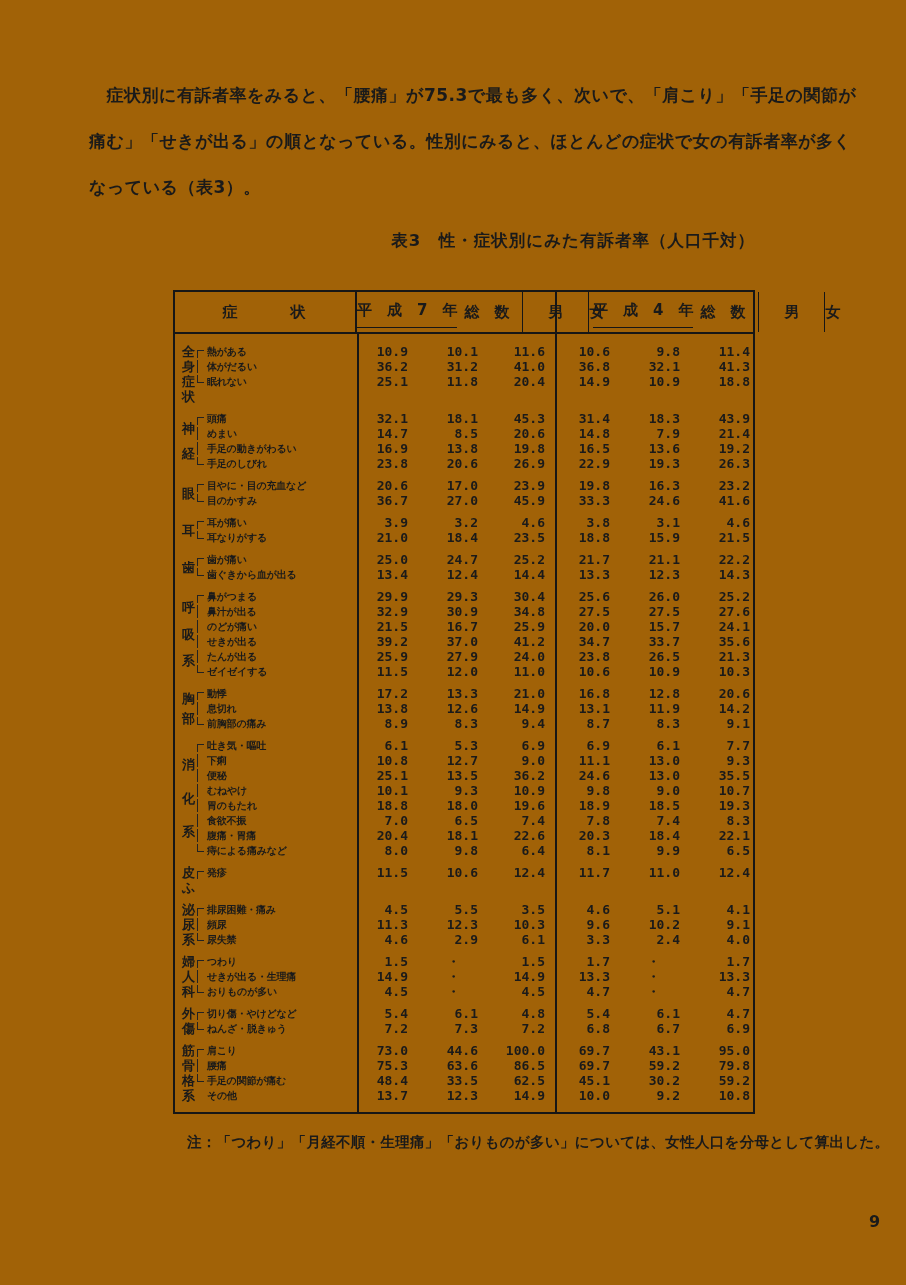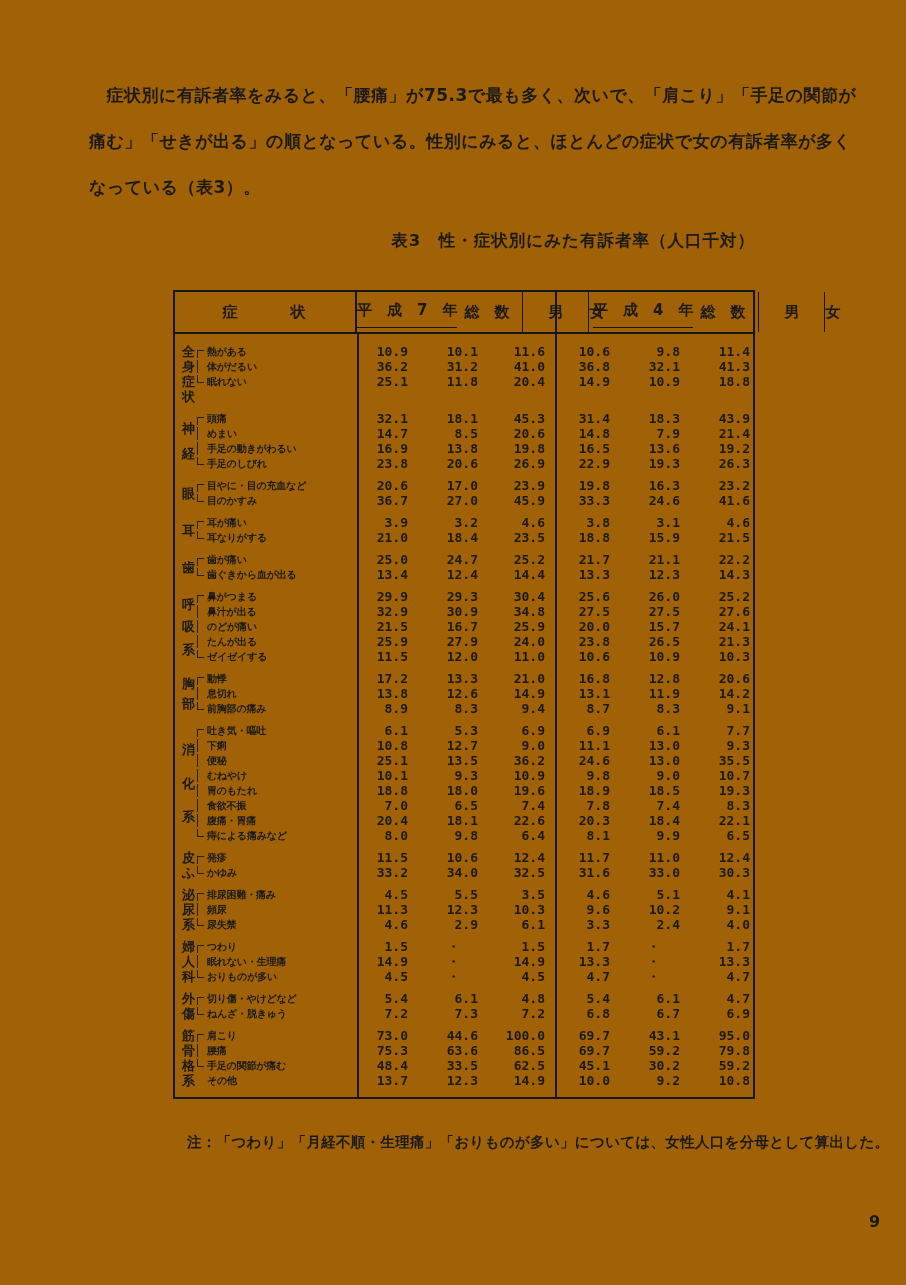--- a/index.html
+++ b/index.html
@@ -370,20 +370,32 @@
               <div class="vcell w1">21.5</div>
               <div class="vcell w2">16.7</div>
               <div class="vcell w3">25.9</div>
               <div class="vcell w4">20.0</div>
               <div class="vcell w5">15.7</div>
               <div class="vcell w6">24.1</div>
             </div>
             <div class="row">
               <div class="name-cell">
                 <span class="bracket bmid"></span>
+                <span class="sname">せきが出る</span>
+              </div>
+              <div class="vcell w1">39.2</div>
+              <div class="vcell w2">37.0</div>
+              <div class="vcell w3">41.2</div>
+              <div class="vcell w4">34.7</div>
+              <div class="vcell w5">33.7</div>
+              <div class="vcell w6">35.6</div>
+            </div>
+            <div class="row">
+              <div class="name-cell">
+                <span class="bracket bmid"></span>
                 <span class="sname">たんが出る</span>
               </div>
               <div class="vcell w1">25.9</div>
               <div class="vcell w2">27.9</div>
               <div class="vcell w3">24.0</div>
               <div class="vcell w4">23.8</div>
               <div class="vcell w5">26.5</div>
               <div class="vcell w6">21.3</div>
             </div>
             <div class="row">
@@ -560,32 +572,20 @@
                 <span class="bracket bfirst"></span>
                 <span class="sname">発疹</span>
               </div>
               <div class="vcell w1">11.5</div>
               <div class="vcell w2">10.6</div>
               <div class="vcell w3">12.4</div>
               <div class="vcell w4">11.7</div>
               <div class="vcell w5">11.0</div>
               <div class="vcell w6">12.4</div>
             </div>
-            <div class="row">
-              <div class="name-cell">
-                <span class="bracket blast"></span>
-                <span class="sname">かゆみ</span>
-              </div>
-              <div class="vcell w1">33.2</div>
-              <div class="vcell w2">34.0</div>
-              <div class="vcell w3">32.5</div>
-              <div class="vcell w4">31.6</div>
-              <div class="vcell w5">33.0</div>
-              <div class="vcell w6">30.3</div>
-            </div>
           </div>
         </div>
         <div class="group">
           <div class="glabel">
             <div class="glchar">泌</div>
             <div class="glchar">尿</div>
             <div class="glchar">系</div>
           </div>
           <div class="grows">
             <div class="row">
@@ -641,21 +641,21 @@
               <div class="vcell w1">1.5</div>
               <div class="vcell w2 dot">・</div>
               <div class="vcell w3">1.5</div>
               <div class="vcell w4">1.7</div>
               <div class="vcell w5 dot">・</div>
               <div class="vcell w6">1.7</div>
             </div>
             <div class="row">
               <div class="name-cell">
                 <span class="bracket bmid"></span>
-                <span class="sname">眠れない・生理痛</span>
+                <span class="sname">せきが出る・生理痛</span>
               </div>
               <div class="vcell w1">14.9</div>
               <div class="vcell w2 dot">・</div>
               <div class="vcell w3">14.9</div>
               <div class="vcell w4">13.3</div>
               <div class="vcell w5 dot">・</div>
               <div class="vcell w6">13.3</div>
             </div>
             <div class="row">
               <div class="name-cell">

